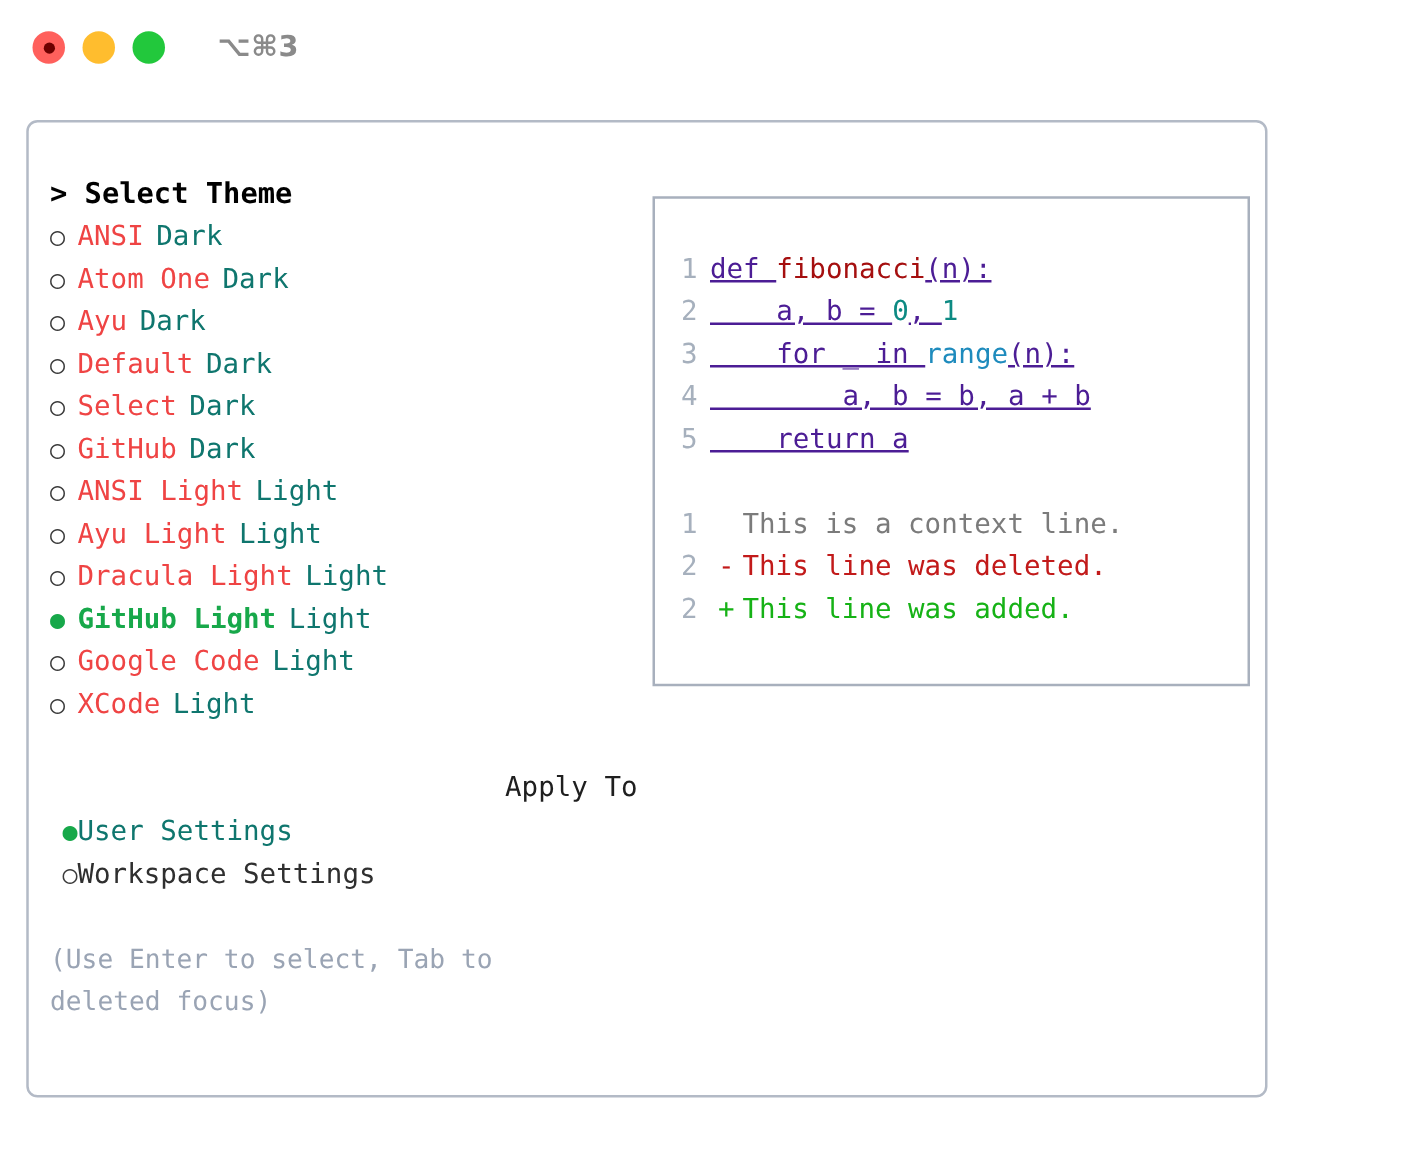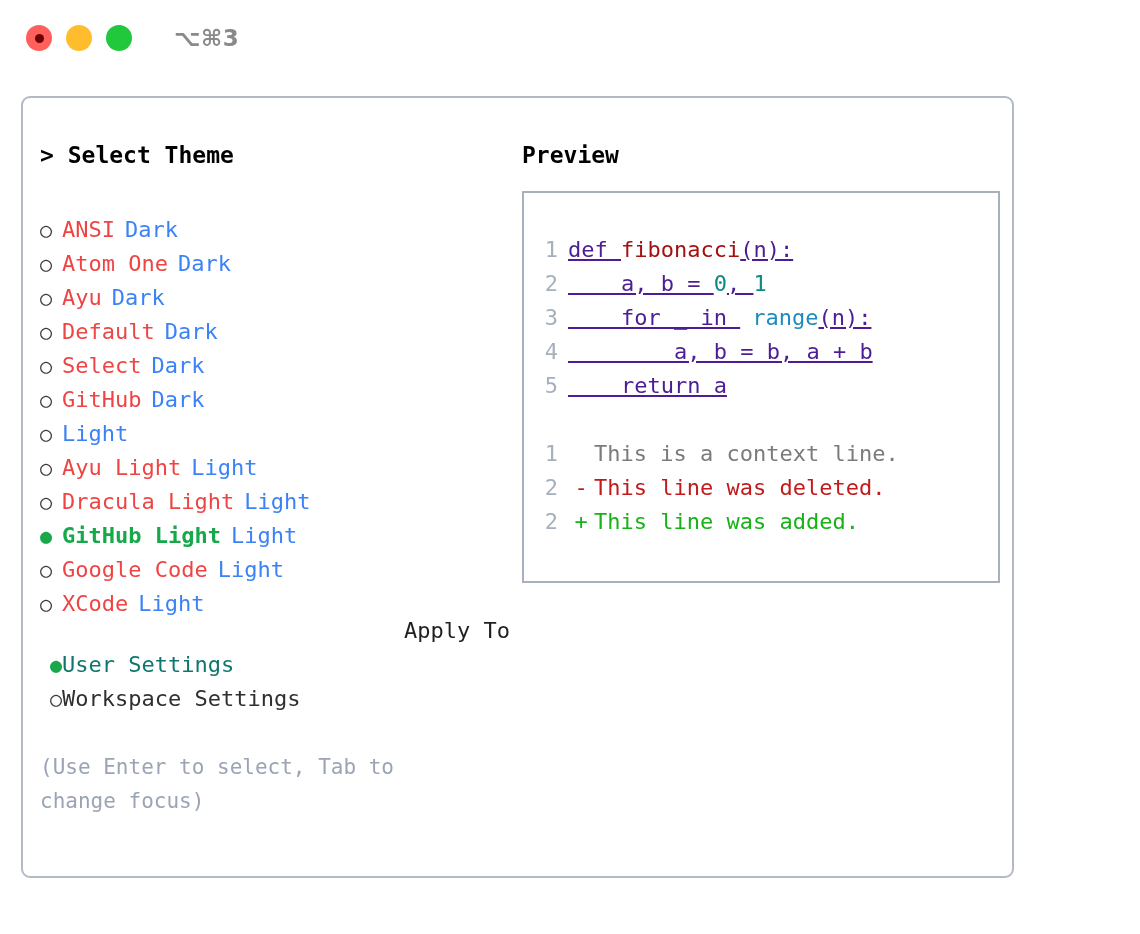--- a/index.html
+++ b/index.html
@@ -121,21 +121,21 @@
     font-size: 20px;
     color: #3b3b3b;
     line-height: 34px;
   }
   .theme-row.selected .radio { color: #17a84a; }
   .theme-name {
     color: #ef4444;
     padding-right: 10px;
   }
   .theme-row.selected .theme-name { color: #17a84a; font-weight: bold; }
-  .theme-tag { color: #3b82f6; margin-top: 41px; }
+  .theme-tag { color: #0f766e; }
 
   
   .apply-block { margin-top: 34px; text-align: right; }
   .apply-title {
     font-size: 22px;
     color: #1f1f1f;
     line-height: 34px;
     padding-left: 27px;
     white-space: pre;
   }
@@ -198,21 +198,21 @@
     flex: 0 0 44px;
     text-align: right;
     color: #a6b0bd;
     padding-right: 10px;
     box-sizing: border-box;
   }
   .codetext { color: #4c1d95; text-decoration: underline; }
 
   .tok-fn   { color: #a50f0f; }
   .tok-num  { color: #0d8a83; }
-  .tok-call { color: #1e8bbd; margin-left: 12px; }
+  .tok-call { color: #1e8bbd; }
 
   .diff-gap { height: 34px; }
 
   .diff-line { display: flex; align-items: baseline; font-size: 22px; line-height: 34px; height: 34px; white-space: pre; }
   .diff-mark { width: 26px; flex: 0 0 26px; text-align: center; }
   .diff-ctx  { color: #7b7b7b; }
   .diff-del  { color: #c21a1a; }
   .diff-add  { color: #16b216; }
 </style>
 </head>
@@ -236,42 +236,41 @@
 
         <div class="section-title">&gt; Select Theme</div>
 
         <div class="theme-list" id="theme-list">
             <div class="theme-row"><span class="radio">○</span><span class="theme-name">ANSI</span><span class="theme-tag">Dark</span></div>
             <div class="theme-row"><span class="radio">○</span><span class="theme-name">Atom One</span><span class="theme-tag">Dark</span></div>
             <div class="theme-row"><span class="radio">○</span><span class="theme-name">Ayu</span><span class="theme-tag">Dark</span></div>
             <div class="theme-row"><span class="radio">○</span><span class="theme-name">Default</span><span class="theme-tag">Dark</span></div>
             <div class="theme-row"><span class="radio">○</span><span class="theme-name">Select</span><span class="theme-tag">Dark</span></div>
             <div class="theme-row"><span class="radio">○</span><span class="theme-name">GitHub</span><span class="theme-tag">Dark</span></div>
-            <div class="theme-row"><span class="radio">○</span><span class="theme-tag">Light</span></div>
+            <div class="theme-row"><span class="radio">○</span><span class="theme-name">ANSI Light</span><span class="theme-tag">Light</span></div>
             <div class="theme-row"><span class="radio">○</span><span class="theme-name">Ayu Light</span><span class="theme-tag">Light</span></div>
             <div class="theme-row"><span class="radio">○</span><span class="theme-name">Dracula Light</span><span class="theme-tag">Light</span></div>
             <div class="theme-row selected"><span class="radio">●</span><span class="theme-name">GitHub Light</span><span class="theme-tag">Light</span></div>
             <div class="theme-row"><span class="radio">○</span><span class="theme-name">Google Code</span><span class="theme-tag">Light</span></div>
             <div class="theme-row"><span class="radio">○</span><span class="theme-name">XCode</span><span class="theme-tag">Light</span></div>
           </div>
 
         <div class="apply-block">
           <div class="apply-title">Apply To</div>
           <div id="apply-list">
               <div class="apply-row selected"><span class="radio">●</span><span class="label">User Settings</span></div>
               <div class="apply-row"><span class="radio">○</span><span class="label">Workspace Settings</span></div>
             </div>
         </div>
 
         <div class="hint">(Use Enter to select, Tab to
-change focus)</div>
+deleted focus)</div>
       </div>
 
       <div class="right-col">
-        <div class="preview-title">Preview</div>
 
         <div class="preview-box">
           <div id="code-block">
               <div class="code-line"><span class="lineno">1</span><span><span class="codetext">def </span><span class="tok-fn">fibonacci</span><span class="codetext">(n):</span></span></div>
               <div class="code-line"><span class="lineno">2</span><span><span class="codetext">    a, b = </span><span class="tok-num">0</span><span class="codetext">, </span><span class="tok-num">1</span></span></div>
               <div class="code-line"><span class="lineno">3</span><span><span class="codetext">    for _ in </span><span class="tok-call">range</span><span class="codetext">(n):</span></span></div>
               <div class="code-line"><span class="lineno">4</span><span><span class="codetext">        a, b = b, a + b</span></span></div>
               <div class="code-line"><span class="lineno">5</span><span><span class="codetext">    return a</span></span></div>
             </div>
           <div class="diff-gap"></div>

